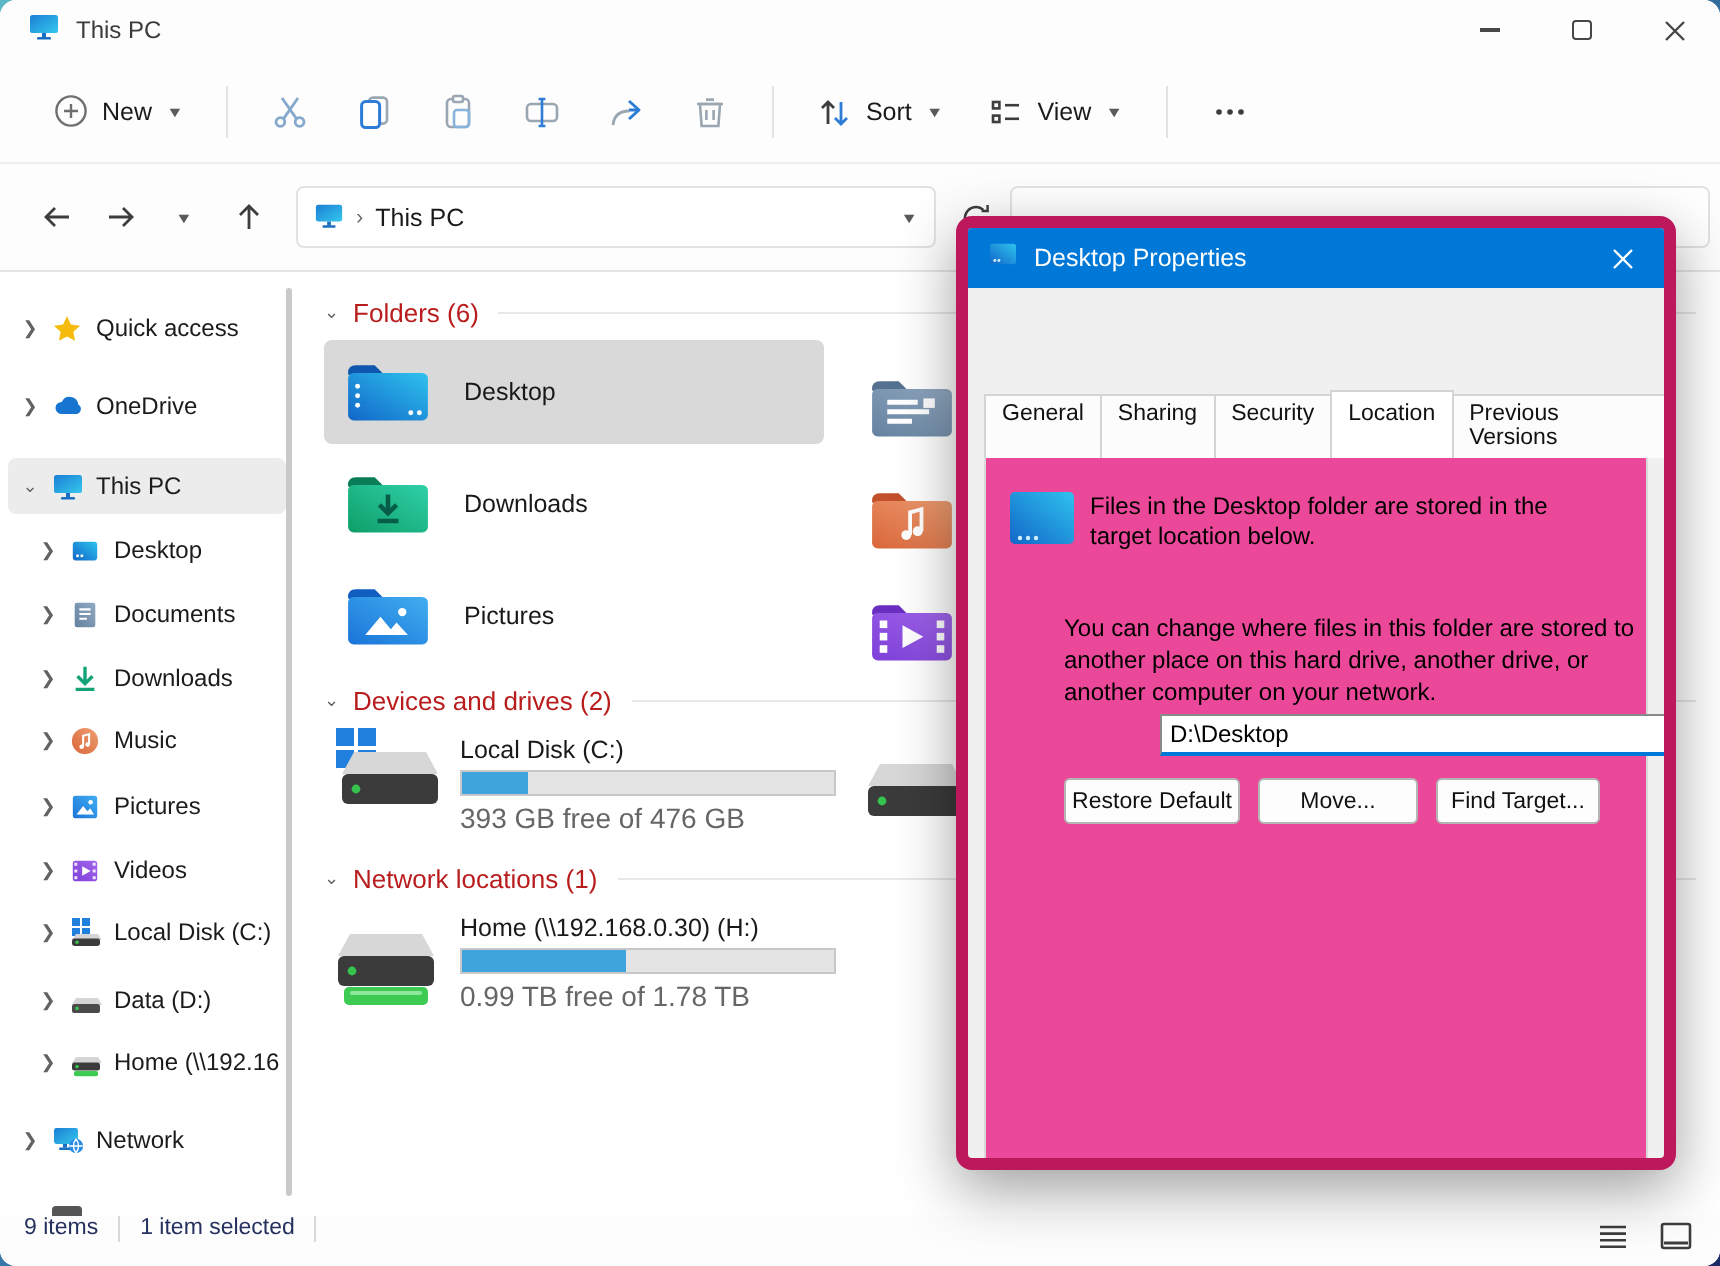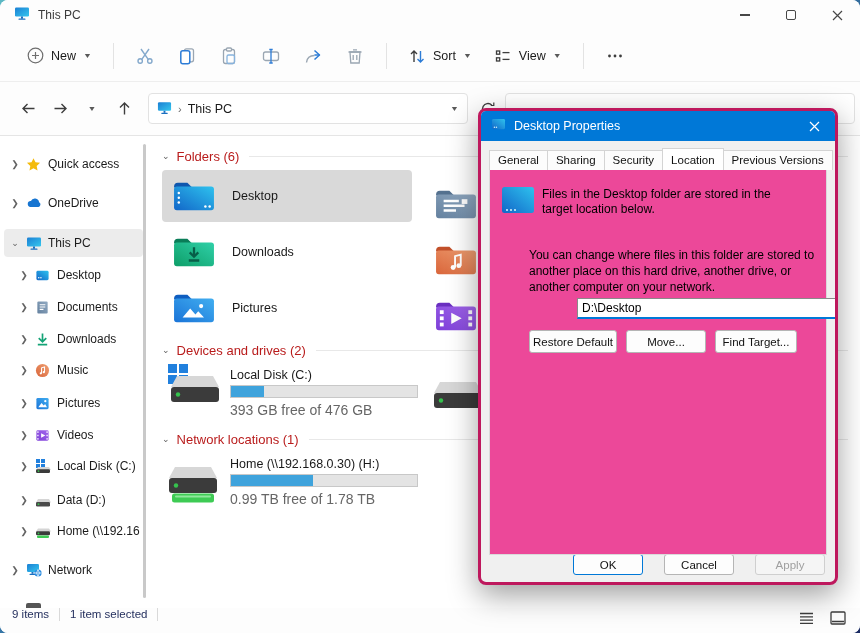--- a/index.html
+++ b/index.html
@@ -56,26 +56,26 @@
   .drive-ico { width:54px; position:relative; flex:0 0 auto; }
   .drive-info { padding-top:2px; }
   .drive-name { font-size:12.5px; color:#191919; margin-bottom:3px; }
   .meter { width:188px; height:13px; background:#e4e4e4; border:1px solid #c8c8c8; margin-bottom:3px; }
   .meter .fill { height:100%; background:#3fa3dc; }
   .drive-free { font-size:14px; color:#666; }
   .col2 { position:absolute; left:285px; top:12px; width:60px; }
   .col2 .c2tile { position:absolute; left:0; }
   
   .dialog { position:absolute; left:478px; top:108px; width:360px; height:477px; background:#f0f0f0;
-    border:3px solid #be185d; border-radius:8px; box-shadow:0 10px 30px rgba(0,0,0,.38); z-index:40; overflow:hidden;
+    border:6px solid #be185d; border-radius:8px; box-shadow:0 10px 30px rgba(0,0,0,.38); z-index:40; overflow:hidden;
     font-size:12px; color:#000; }
   .dlg-title { height:30px; background:#0078d7; display:flex; align-items:center; padding:0 4px 0 10px; }
   .dlg-title .dtxt { color:#fff; font-size:12.5px; margin-left:8px; }
   .dlg-close { margin-left:auto; width:34px; height:24px; display:flex; align-items:center; justify-content:center; color:#fff; font-size:13px; border-radius:4px; }
-  .dlg-tabs { display:flex; padding:9px 0 0 8px; position:relative; z-index:3; }
+  .dlg-tabs { display:flex; padding:9px 0 0 8px; position:relative; z-index:3;margin-top:44px; }
   .dtab { background:#fcfcfc; border:1px solid #d4d4d4; border-bottom:none; padding:3px 8px 4px; font-size:11.5px; margin-right:-1px; color:#111; position:relative; }
   .dtab.active { background:#fff; padding-top:5px; margin-top:-2px; z-index:4; }
   .dlg-page { background:#ec4899; border:1px solid #dadada; margin:-1px 8px 0; height:386px; position:relative; z-index:2; }
   .dlg-deskicon { position:absolute; left:11px; top:16px; }
   .dlg-intro { position:absolute; left:52px; top:17px; width:262px; line-height:15px; }
   .dlg-body { position:absolute; left:39px; top:77px; width:300px; line-height:16px; }
   .dlg-input { position:absolute; left:39px; top:128px; width:287px; height:21px; border:1px solid #8a8a8a; border-bottom:2px solid #0078d7;
     font-family:"Liberation Sans",sans-serif; font-size:12px; padding:0 4px; color:#000; background:#fff;margin-left:48px; }
   .dlg-btnrow { position:absolute; left:39px; top:160px; display:flex; gap:9px; }
   .dbtn { height:23px; background:#fdfdfd; border:1px solid #b5b5b5; border-radius:3px; font-family:"Liberation Sans",sans-serif;

